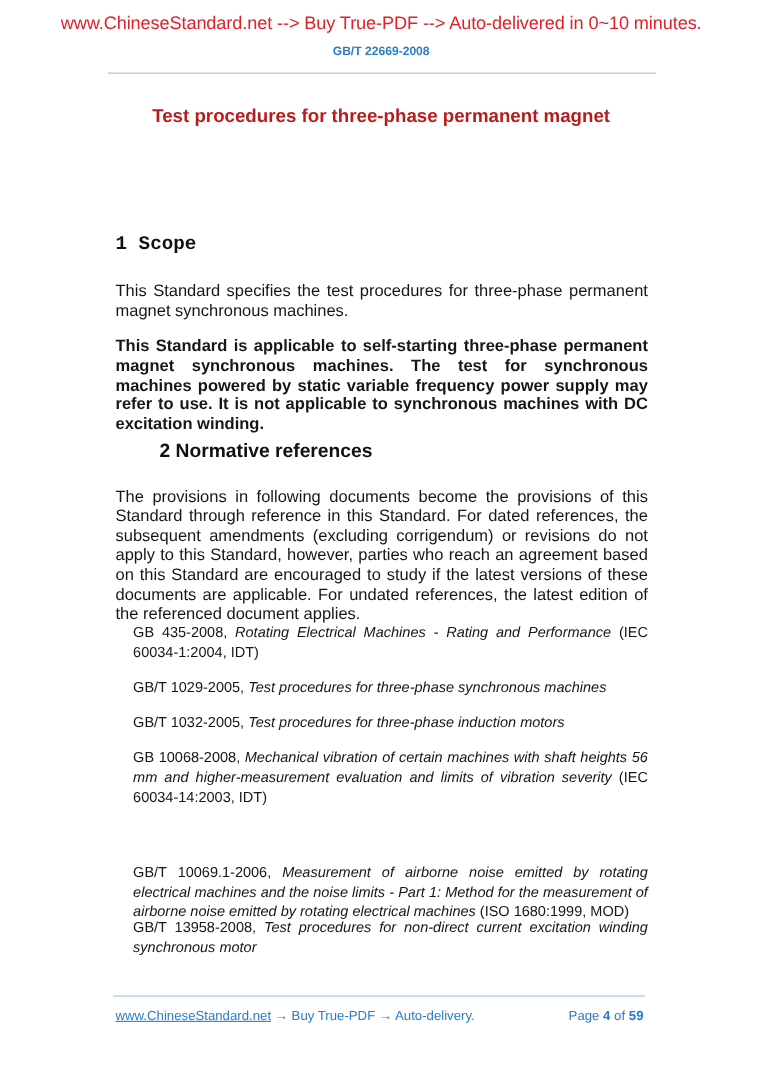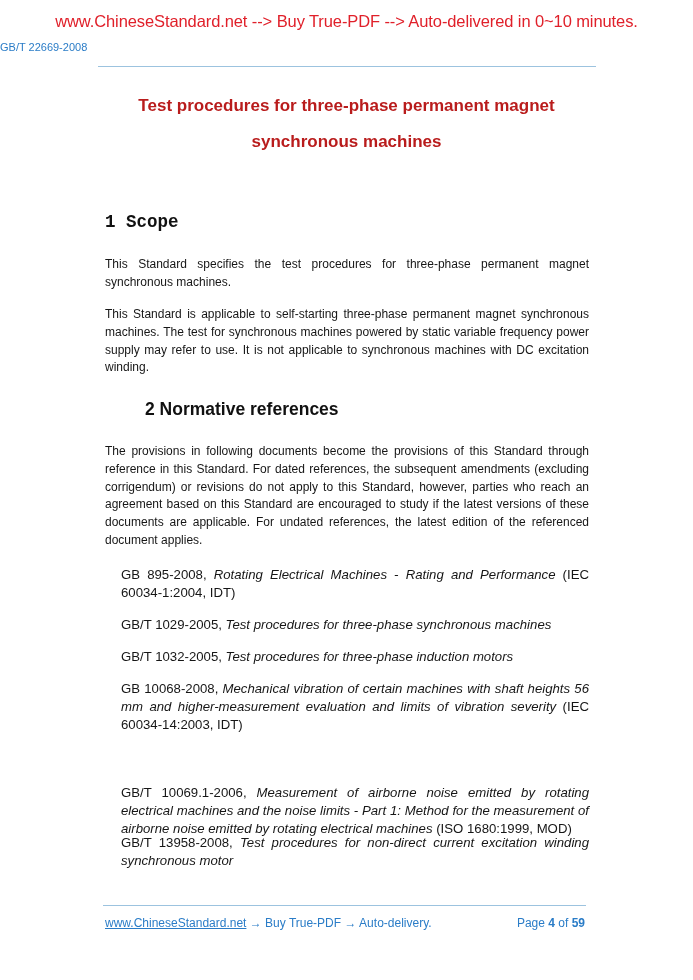--- a/index.html
+++ b/index.html
@@ -23,23 +23,24 @@
       text-align: center;
       font-size: 16.5px;
       color: #e0202a;
       letter-spacing: -0.1px;
     }
     .std-code {
       position: absolute;
       top: 41px;
       left: 0;
       width: 693px;
-      text-align: left;
+      text-align: center;
       font-size: 11px;
       color: #2a7cc7;
+      font-weight: bold;
     }
     .rule-top {
       position: absolute;
       top: 66px;
       left: 98px;
       width: 498px;
       height: 1px;
       background: #9cc3df;
     }
     .doc-title {
@@ -57,21 +58,21 @@
       position: absolute;
       left: 105px;
       font-size: 17.5px;
       font-weight: bold;
       color: #111111;
     }
     .para {
       position: absolute;
       left: 105px;
       width: 484px;
-      font-size: 12px;
+      font-size: 15px;
       line-height: 17.8px;
       text-align: justify;
       color: #161616;
     }
     .ref {
       position: absolute;
       left: 121px;
       width: 468px;
       font-size: 13.2px;
       line-height: 17.8px;
@@ -110,32 +111,31 @@
   </style>
 </head>
 <body>
 
 <div class="promo-banner">www.ChineseStandard.net --&gt; Buy True-PDF --&gt; Auto-delivered in 0~10 minutes.</div>
 <div class="std-code">GB/T 22669-2008</div>
 <div class="rule-top"></div>
 
 <div class="doc-title">
   <div>Test procedures for three-phase permanent magnet</div>
-  <div>synchronous machines</div>
 </div>
 
 <div class="section-heading" style="top:212px;font-family:Liberation Mono, monospace;">1 Scope</div>
 <div class="para" style="top:256px;">This Standard specifies the test procedures for three-phase permanent magnet synchronous machines.</div>
-<div class="para" style="top:306px;">This Standard is applicable to self-starting three-phase permanent magnet synchronous machines. The test for synchronous machines powered by static variable frequency power supply may refer to use. It is not applicable to synchronous machines with DC excitation winding.</div>
+<div class="para" style="top:306px;font-weight:bold;">This Standard is applicable to self-starting three-phase permanent magnet synchronous machines. The test for synchronous machines powered by static variable frequency power supply may refer to use. It is not applicable to synchronous machines with DC excitation winding.</div>
 
 <div class="section-heading" style="top:399px;margin-left:40px;">2 Normative references</div>
 <div class="para" style="top:443px;">The provisions in following documents become the provisions of this Standard through reference in this Standard. For dated references, the subsequent amendments (excluding corrigendum) or revisions do not apply to this Standard, however, parties who reach an agreement based on this Standard are encouraged to study if the latest versions of these documents are applicable. For undated references, the latest edition of the referenced document applies.</div>
 
 <div class="ref" style="top:566px;">
-  <span>GB 895-2008, </span><span class="ref-title">Rotating Electrical Machines - Rating and Performance</span><span> (IEC 60034-1:2004, IDT)</span>
+  <span>GB 435-2008, </span><span class="ref-title">Rotating Electrical Machines - Rating and Performance</span><span> (IEC 60034-1:2004, IDT)</span>
 </div>
 <div class="ref" style="top:616px;">
   <span>GB/T 1029-2005, </span><span class="ref-title">Test procedures for three-phase synchronous machines</span><span></span>
 </div>
 <div class="ref" style="top:648px;">
   <span>GB/T 1032-2005, </span><span class="ref-title">Test procedures for three-phase induction motors</span><span></span>
 </div>
 <div class="ref" style="top:680px;">
   <span>GB 10068-2008, </span><span class="ref-title">Mechanical vibration of certain machines with shaft heights 56 mm and higher-measurement evaluation and limits of vibration severity</span><span> (IEC 60034-14:2003, IDT)</span>
 </div>

